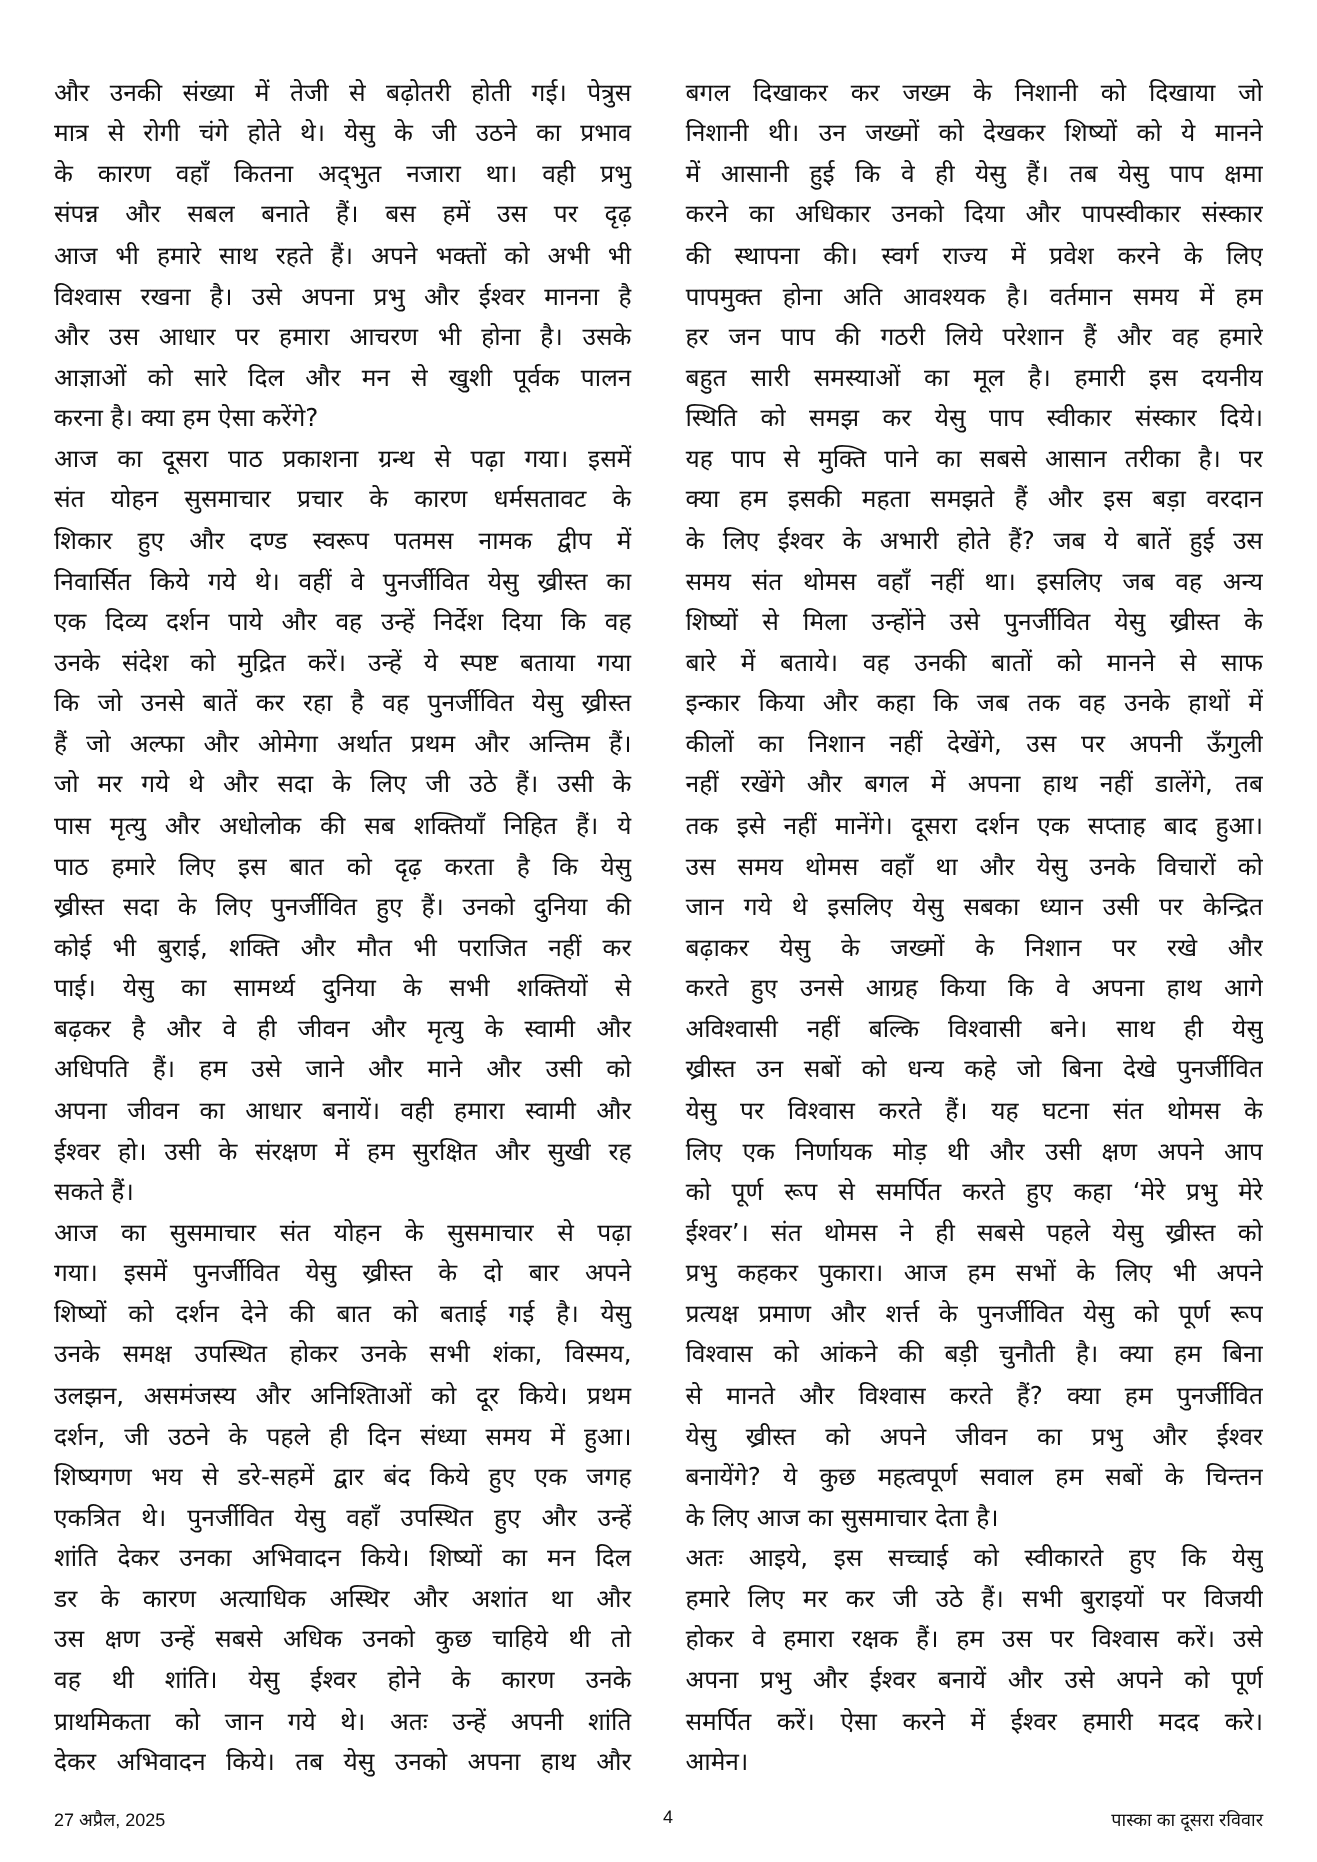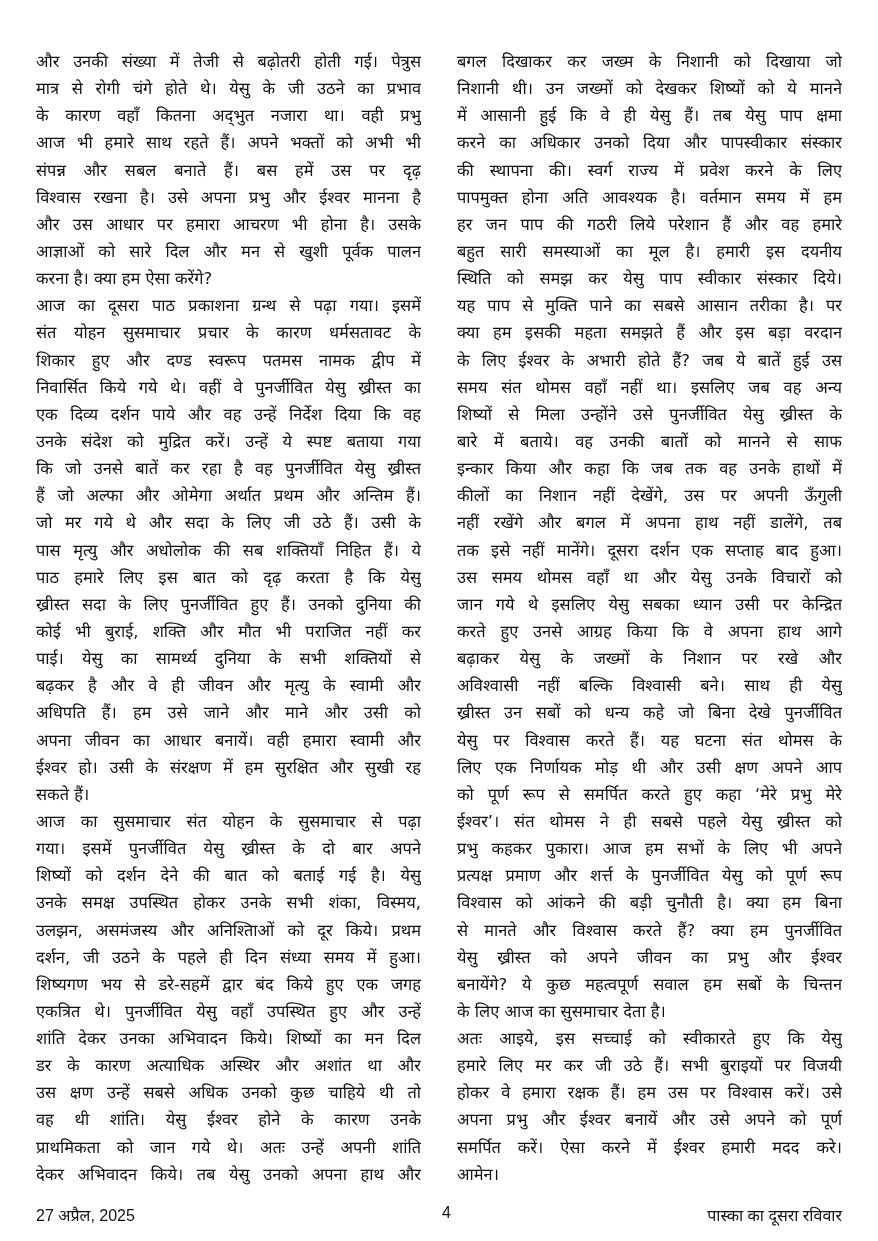--- a/index.html
+++ b/index.html
@@ -6,35 +6,35 @@
   body { width: 878px; height: 1241px; position: relative; overflow: hidden; color: #111111;
          font-family: "DejaVu Sans", "Liberation Sans", sans-serif; }
   .page { position: absolute; left: 0; top: 12px; width: 878px; height: 1241px; }
   .column { position: absolute; top: 36px; width: 385px; }
   .col-left { left: 36px; }
   .col-right { left: 457px; }
   .line { height: 27.15px; line-height: 27px; font-size: 16.4px; white-space: nowrap;
           text-align: justify; text-align-last: justify; overflow: hidden; }
   .line.last { text-align-last: left; }
   .footer { position: absolute; top: 1192px; left: 36px; width: 806px; height: 24px;
-            font-family: "Liberation Sans", "DejaVu Sans", sans-serif; font-size: 16px; }
+            font-family: "Liberation Sans", "DejaVu Sans", sans-serif; font-size: 12px; }
   .footer-date { position: absolute; left: 0; top: 0; }
   .footer-page { position: absolute; left: 406px; top: 0; }
   .footer-title { position: absolute; right: 0; top: 0; }
 </style>
 </head>
 <body>
 
 <div class="page">
   <div class="column col-left" id="col-left">
       <div class="line">और उनकी संख्या में तेजी से बढ़ोतरी होती गई। पेत्रुस</div>
       <div class="line">मात्र से रोगी चंगे होते थे। येसु के जी उठने का प्रभाव</div>
       <div class="line">के कारण वहाँ कितना अद्‌भुत नजारा था। वही प्रभु</div>
+      <div class="line">संपन्न और सबल बनाते हैं। बस हमें उस पर दृढ़</div>
       <div class="line">आज भी हमारे साथ रहते हैं। अपने भक्तों को अभी भी</div>
-      <div class="line">संपन्न और सबल बनाते हैं। बस हमें उस पर दृढ़</div>
       <div class="line">विश्वास रखना है। उसे अपना प्रभु और ईश्वर मानना है</div>
       <div class="line">और उस आधार पर हमारा आचरण भी होना है। उसके</div>
       <div class="line">आज्ञाओं को सारे दिल और मन से खुशी पूर्वक पालन</div>
       <div class="line last">करना है। क्या हम ऐसा करेंगे?</div>
       <div class="line">आज का दूसरा पाठ प्रकाशना ग्रन्थ से पढ़ा गया। इसमें</div>
       <div class="line">संत योहन सुसमाचार प्रचार के कारण धर्मसतावट के</div>
       <div class="line">शिकार हुए और दण्ड स्वरूप पतमस नामक द्वीप में</div>
       <div class="line">निवार्सित किये गये थे। वहीं वे पुनर्जीवित येसु ख्रीस्त का</div>
       <div class="line">एक दिव्य दर्शन पाये और वह उन्हें निर्देश दिया कि वह</div>
       <div class="line">उनके संदेश को मुद्रित करें। उन्हें ये स्पष्ट बताया गया</div>
@@ -81,22 +81,22 @@
       <div class="line">के लिए ईश्वर के अभारी होते हैं? जब ये बातें हुई उस</div>
       <div class="line">समय संत थोमस वहाँ नहीं था। इसलिए जब वह अन्य</div>
       <div class="line">शिष्यों से मिला उन्होंने उसे पुनर्जीवित येसु ख्रीस्त के</div>
       <div class="line">बारे में बताये। वह उनकी बातों को मानने से साफ</div>
       <div class="line">इन्कार किया और कहा कि जब तक वह उनके हाथों में</div>
       <div class="line">कीलों का निशान नहीं देखेंगे, उस पर अपनी ऊँगुली</div>
       <div class="line">नहीं रखेंगे और बगल में अपना हाथ नहीं डालेंगे, तब</div>
       <div class="line">तक इसे नहीं मानेंगे। दूसरा दर्शन एक सप्ताह बाद हुआ।</div>
       <div class="line">उस समय थोमस वहाँ था और येसु उनके विचारों को</div>
       <div class="line">जान गये थे इसलिए येसु सबका ध्यान उसी पर केन्द्रित</div>
+      <div class="line">बढ़ाकर येसु के जख्मों के निशान पर रखे और</div>
       <div class="line">करते हुए उनसे आग्रह किया कि वे अपना हाथ आगे</div>
-      <div class="line">बढ़ाकर येसु के जख्मों के निशान पर रखे और</div>
       <div class="line">अविश्वासी नहीं बल्कि विश्वासी बने। साथ ही येसु</div>
       <div class="line">ख्रीस्त उन सबों को धन्य कहे जो बिना देखे पुनर्जीवित</div>
       <div class="line">येसु पर विश्वास करते हैं। यह घटना संत थोमस के</div>
       <div class="line">लिए एक निर्णायक मोड़ थी और उसी क्षण अपने आप</div>
       <div class="line">को पूर्ण रूप से समर्पित करते हुए कहा ‘मेरे प्रभु मेरे</div>
       <div class="line">ईश्वर’। संत थोमस ने ही सबसे पहले येसु ख्रीस्त को</div>
       <div class="line">प्रभु कहकर पुकारा। आज हम सभों के लिए भी अपने</div>
       <div class="line">प्रत्यक्ष प्रमाण और शर्त्त के पुनर्जीवित येसु को पूर्ण रूप</div>
       <div class="line">विश्वास को आंकने की बड़ी चुनौती है। क्या हम बिना</div>
       <div class="line">से मानते और विश्वास करते हैं? क्या हम पुनर्जीवित</div>

